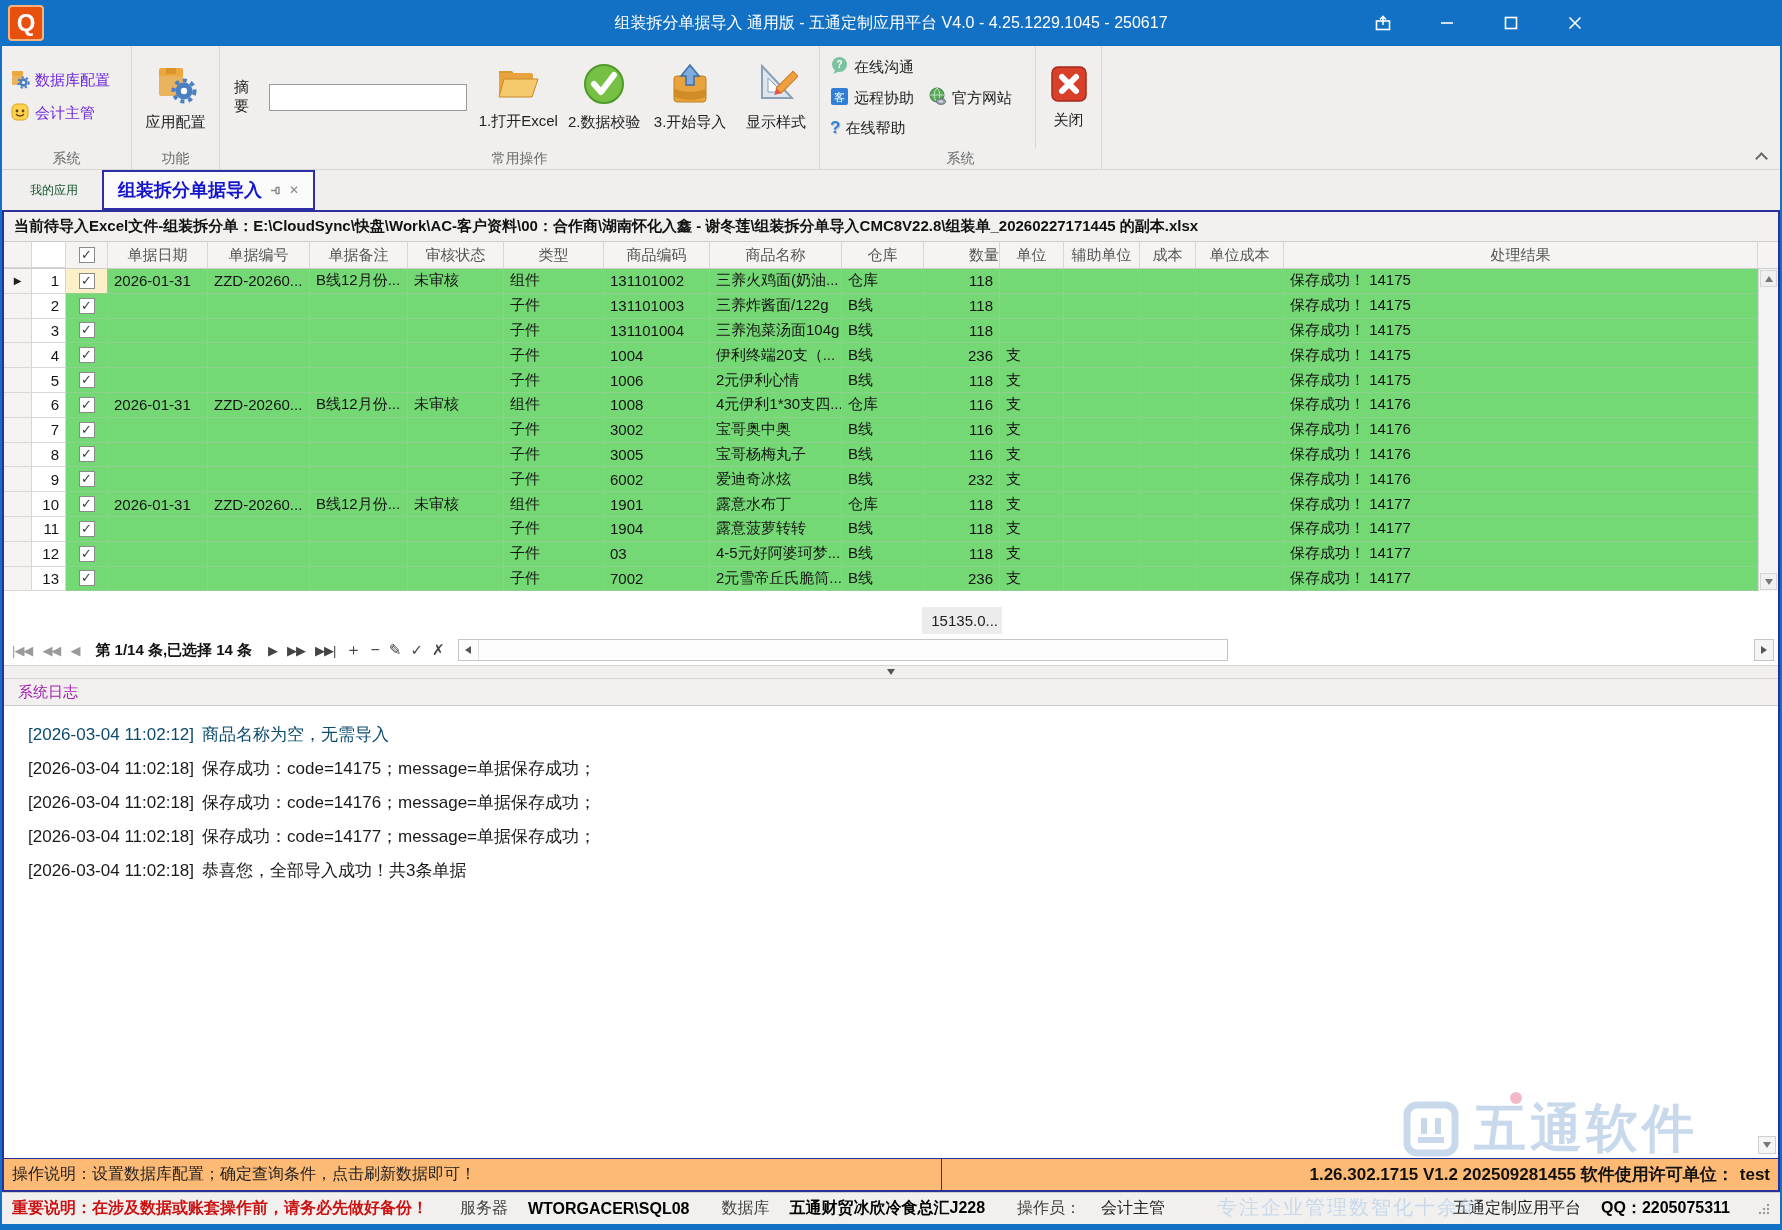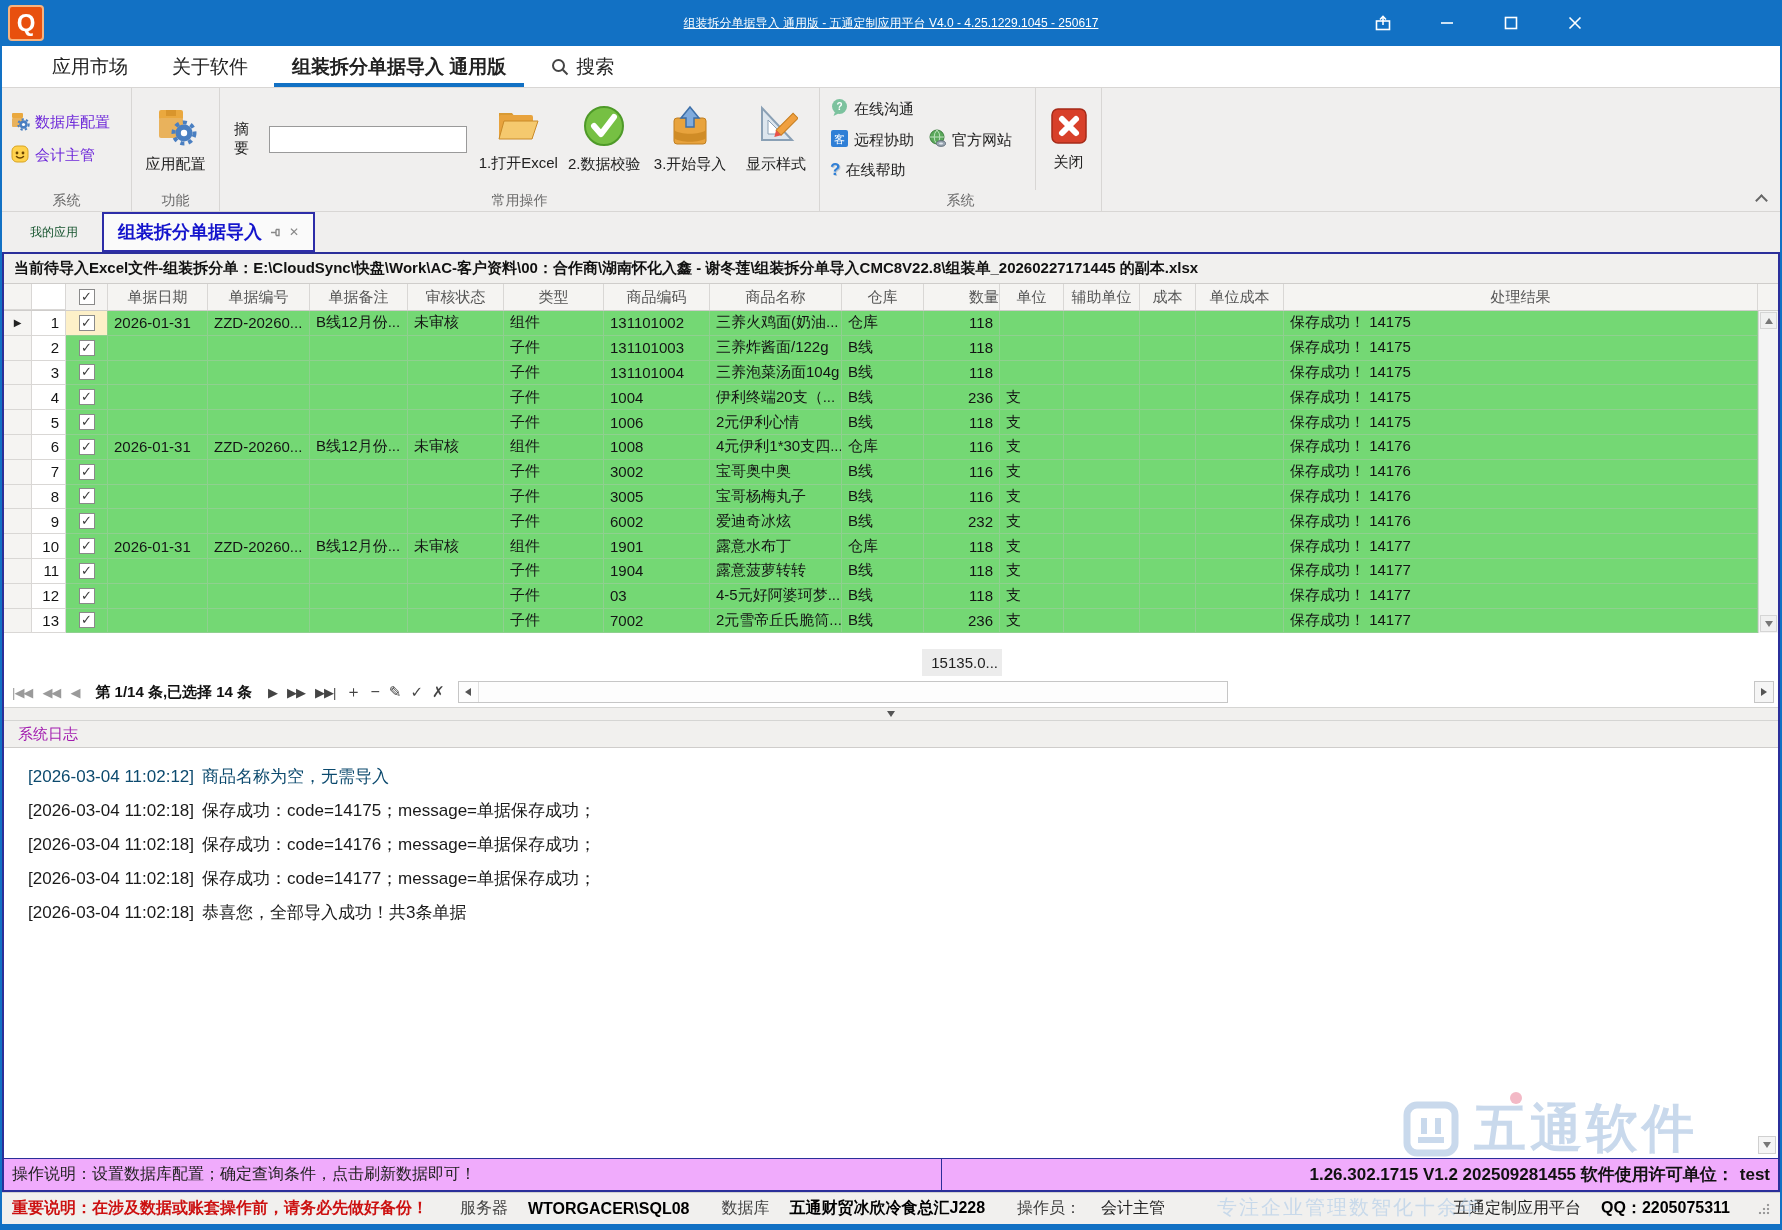--- a/index.html
+++ b/index.html
@@ -5,21 +5,21 @@
   * { box-sizing: border-box; margin: 0; padding: 0; }
   body { font-family: "Liberation Sans","DejaVu Sans",sans-serif; background:#888; }
   .window { position:relative; width:1782px; height:1230px; background:#fff;
             border-left:2px solid #1271c4; border-right:2px solid #1271c4; overflow:hidden;
             display:flex; flex-direction:column; }
   
   .titlebar { height:46px; background:#1271c4; display:flex; align-items:center; position:relative; flex:0 0 auto;}
   .logo { width:36px; height:36px; margin-left:6px; background:#e8500e; border:2px solid #f6b37f;
           border-radius:4px; color:#fff; font-weight:bold; font-size:24px; display:flex;
           align-items:center; justify-content:center; }
-  .title { position:absolute; left:0; right:0; text-align:center; color:#fff; font-size:12px;text-decoration:underline; }
+  .title { position:absolute; left:0; right:0; text-align:center; color:#fff; font-size:16px; }
   .win-btns { position:absolute; right:190px; top:0; height:46px; display:flex; align-items:center; gap:34px; }
   .win-btn { width:30px; height:30px; display:flex; align-items:center; justify-content:center; cursor:default; }
   .win-btn svg { stroke:#fff; fill:none; stroke-width:1.6; }
   
   .menubar { height:42px; background:#fff; border-bottom:1px solid #d8d6d4; display:flex; align-items:stretch; padding-left:28px; flex:0 0 auto;}
   .menu-item { display:flex; align-items:center; padding:0 22px; font-size:19px; color:#222; position:relative; }
   .menu-item.active { font-weight:bold; }
   .menu-item.active::after { content:""; position:absolute; left:4px; right:4px; bottom:0; height:4px; background:#1271c4; }
   .menu-item .mag { margin-right:6px; display:flex; }
   
@@ -98,21 +98,21 @@
   .log-line .t { margin-right:8px; }
   .log-line.warn { color:#0c4a6e; }
   .log-scroll { position:absolute; right:2px; bottom:4px; width:18px; height:18px; background:#f5f5f5;
                 border:1px solid #d0d0d0; display:flex; align-items:center; justify-content:center; }
   .watermark { position:absolute; right:80px; bottom:-6px; display:flex; align-items:center; gap:14px;
                pointer-events:none; }
   .wm-text { font-size:52px; font-weight:bold; color:#c9d9ec; letter-spacing:4px; position:relative;}
   .wm-dot { position:absolute; left:108px; top:-2px; width:12px; height:12px; border-radius:50%; background:#f3b9c6; }
   .tagline { position:absolute; left:1215px; top:1194px; font-size:20px; color:#aecbe8; opacity:.6; z-index:5; pointer-events:none; letter-spacing:2px;}
   
-  .hintrow { height:32px; display:flex; align-items:stretch; background:#f0abfc; border-top:1px solid #2b2f9a; flex:0 0 auto;}
+  .hintrow { height:32px; display:flex; align-items:stretch; background:#fdba74; border-top:1px solid #2b2f9a; flex:0 0 auto;}
   .hintbox { width:938px; border-right:1px solid #2b2f9a; display:flex; align-items:center; padding-left:8px;
              font-size:16px; color:#222; white-space:nowrap; }
   .license { flex:1; display:flex; align-items:center; justify-content:flex-end; padding-right:8px; gap:6px;
              font-size:17px; font-weight:bold; color:#111; white-space:nowrap; }
   
   .statusbar { height:32px; background:#f1f0ee; border-top:1px solid #d0d0d0; display:flex; align-items:center;
                font-size:16px; color:#222; padding:0 10px; gap:20px; white-space:nowrap; flex:0 0 auto; position:relative; z-index:2;}
   .warn-red { color:#cc1111; font-weight:bold; }
   .sb-label { color:#444; margin-left:12px; }
   .sb-val { font-weight:bold; color:#000; }
@@ -153,40 +153,20 @@
           </svg>
       </div>
       <div class="win-btn">
         <svg width="16" height="16" viewBox="0 0 16 16">
             <path d="M2.5 2.5l11 11M13.5 2.5l-11 11"></path>
           </svg>
       </div>
     </div>
   </div>
 
-  <div class="menubar">
-    <div class="menu-item">
-        <span>应用市场</span>
-      </div>
-    <div class="menu-item">
-        <span>关于软件</span>
-      </div>
-    <div class="menu-item active">
-        <span>组装拆分单据导入 通用版</span>
-      </div>
-    <div class="menu-item">
-      <span class="mag">
-        <svg width="20" height="20" viewBox="0 0 20 20" fill="none" stroke="#444" stroke-width="2">
-            <circle cx="8.5" cy="8.5" r="5.5"></circle>
-            <path d="M12.8 12.8 17.5 17.5"></path>
-          </svg>
-      </span>
-      <span>搜索</span>
-    </div>
-  </div>
 
   <div class="ribbon">
     <div class="rgroup g1">
       <div class="rbody">
         <div class="small-btn">
           <span>
             <svg width="20" height="20" viewBox="0 0 20 20">
                 <rect x="2" y="2" width="11" height="5" rx="1" fill="#eaa83e"></rect>
                 <rect x="2" y="7" width="11" height="9" rx="1" fill="#e9b25c"></rect>
                 <circle cx="13.5" cy="13.5" r="4.2" fill="#4a7fc1"></circle>

